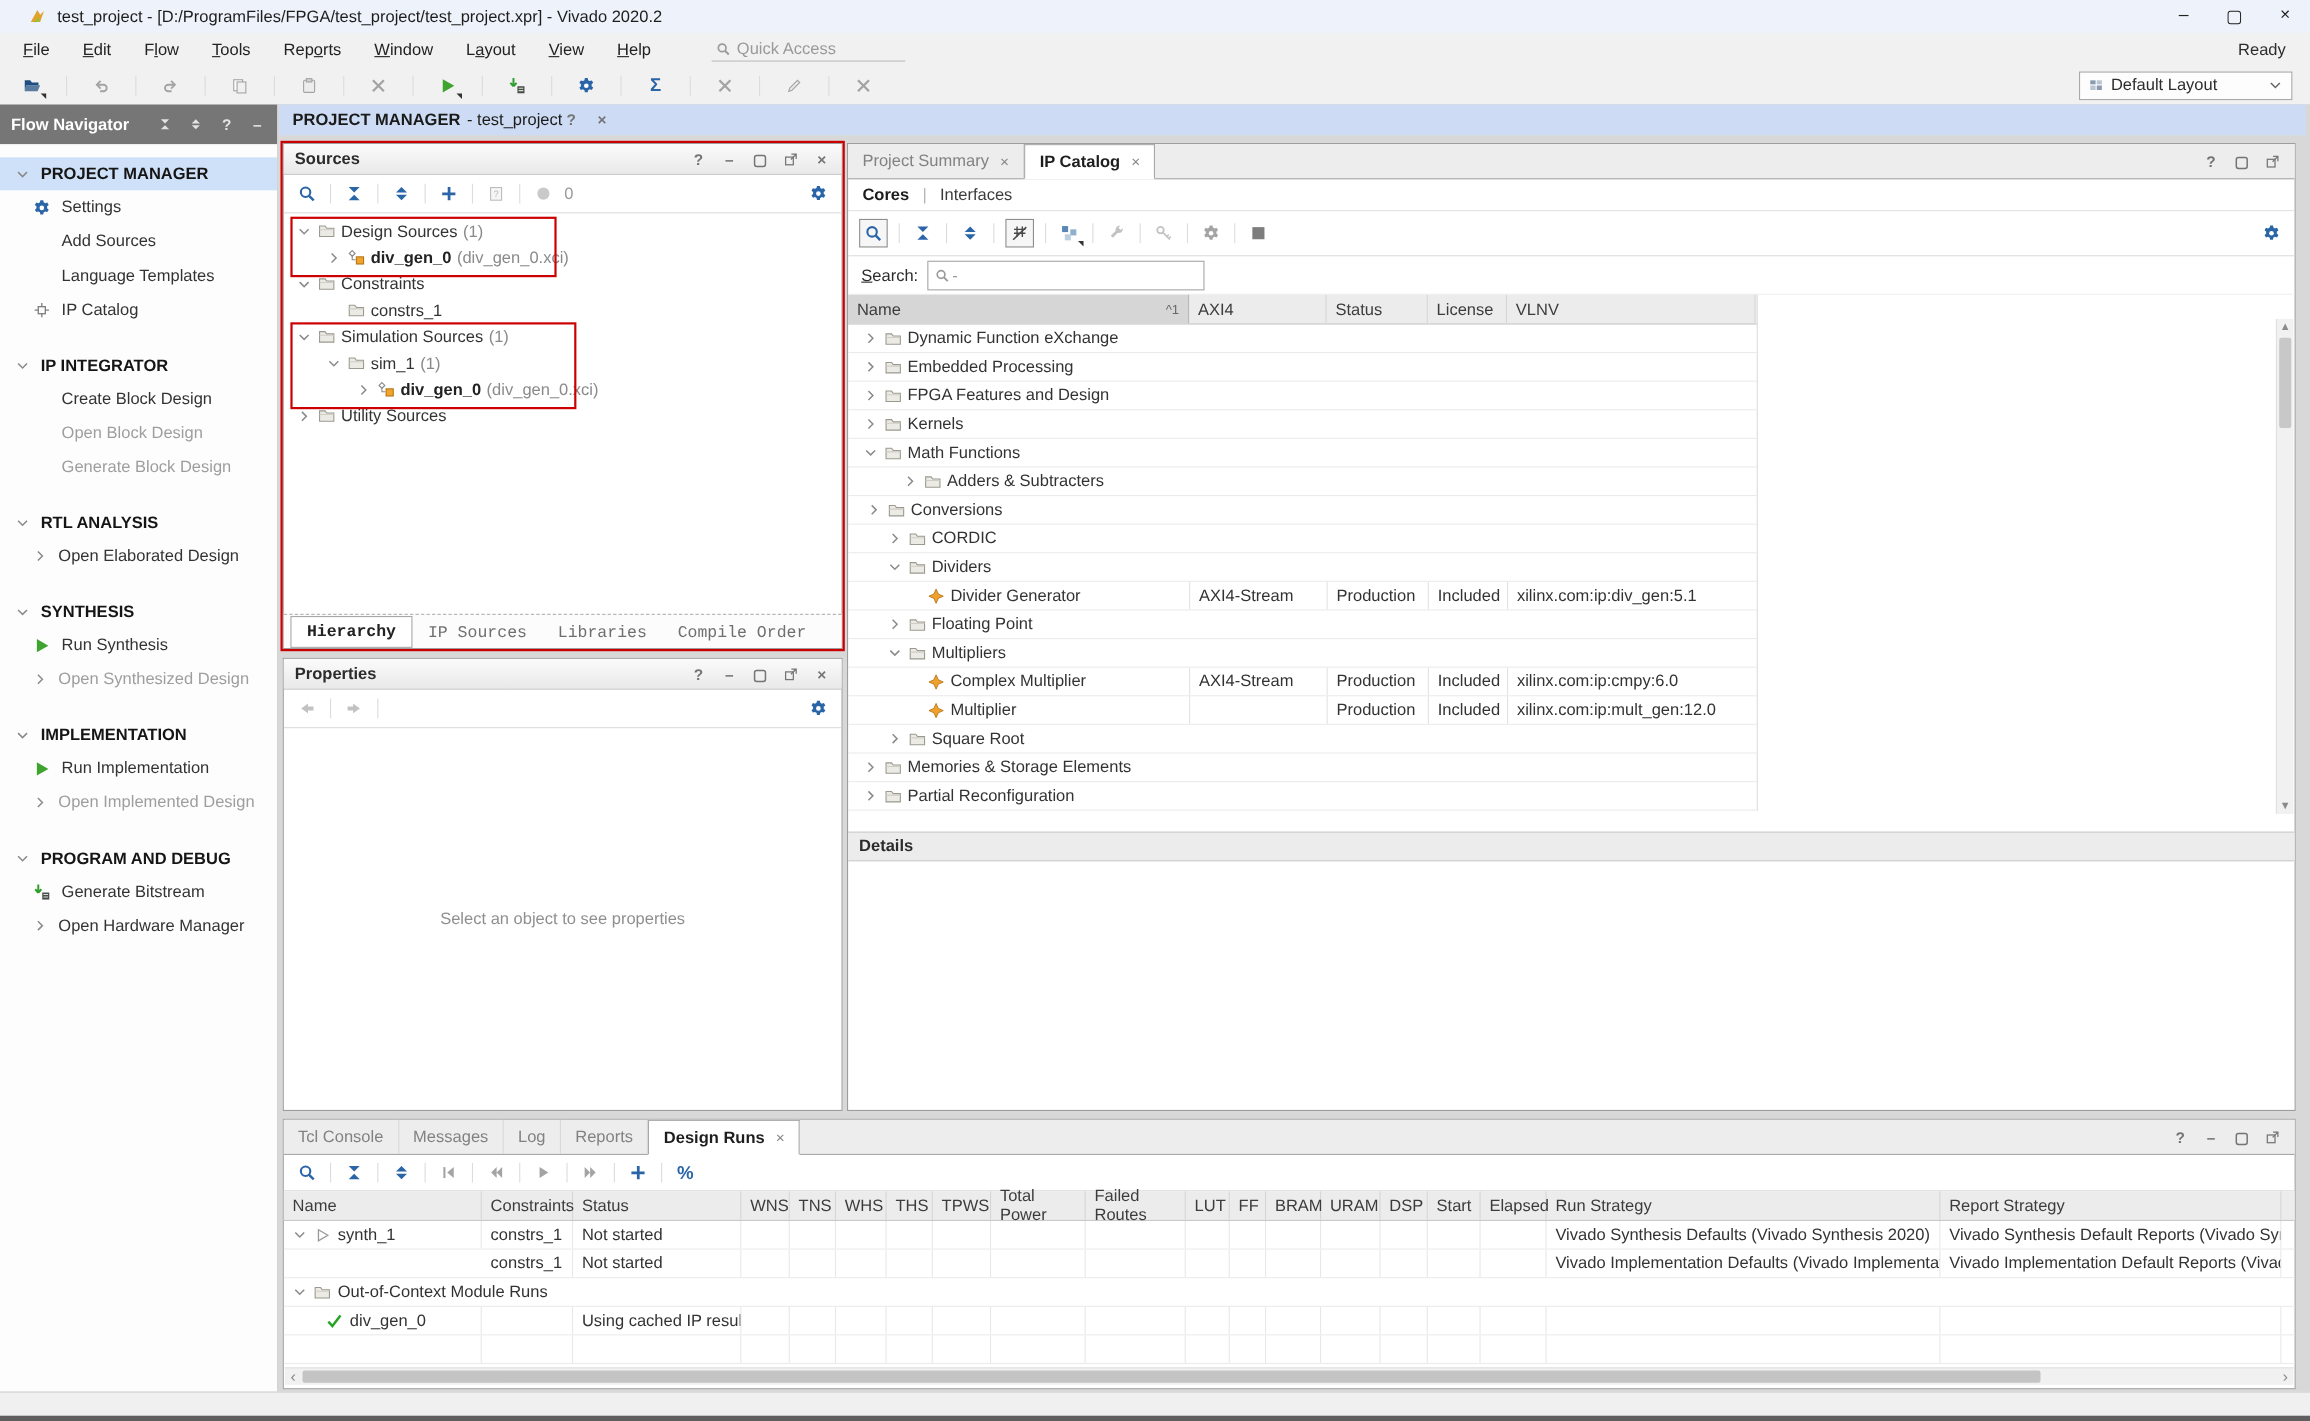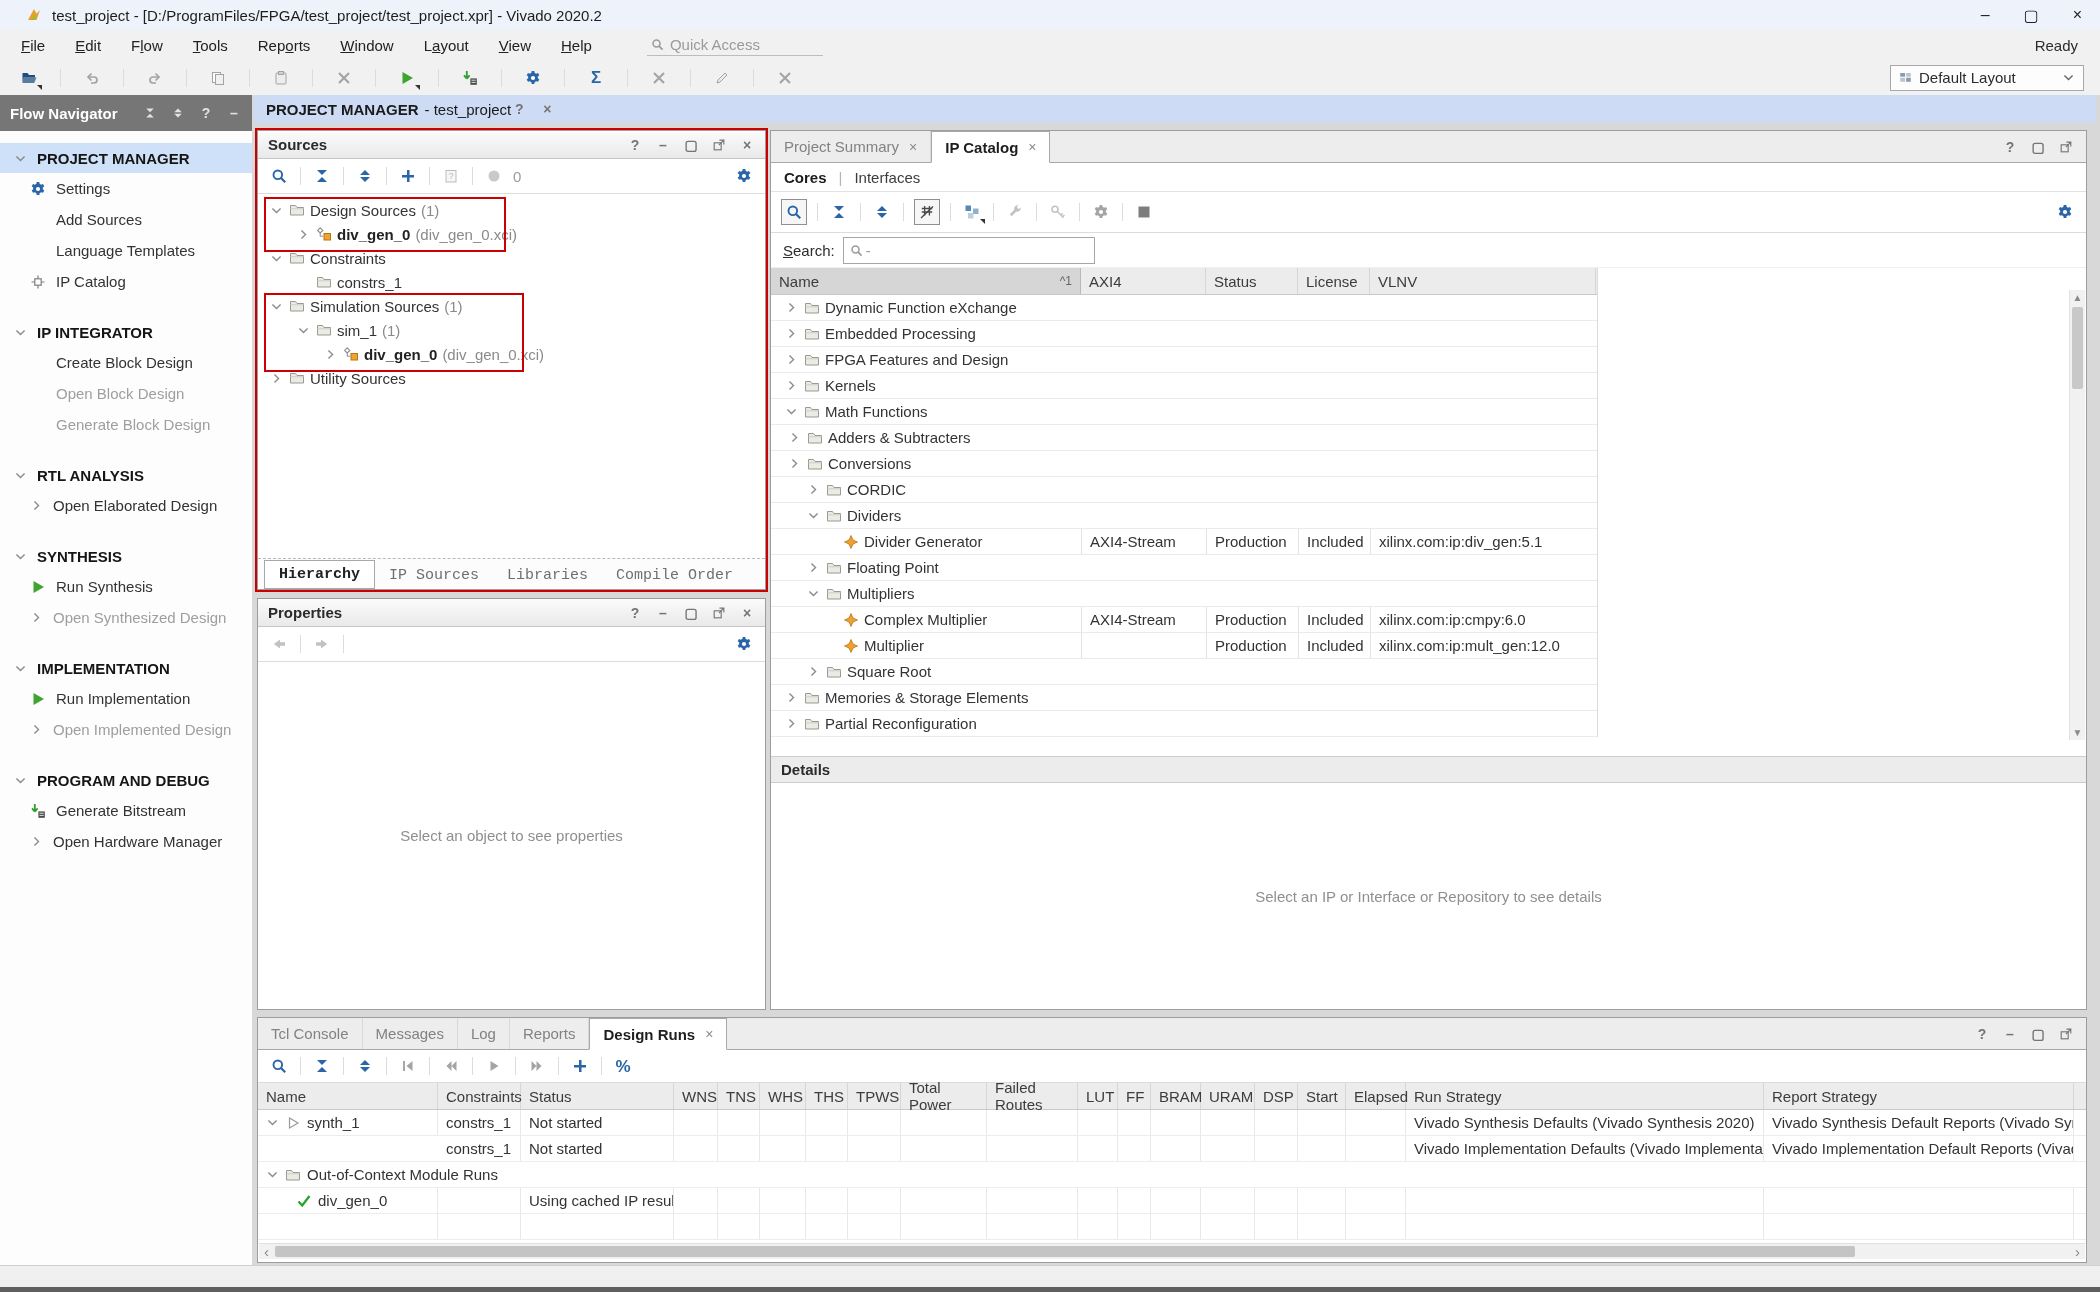--- a/index.html
+++ b/index.html
@@ -975,52 +975,52 @@
               <span class="ic">
                 <svg viewBox="0 0 16 16">
                   <path d="M1.5 3.5h5l1.5 2h6.5v7.5h-13z" fill="#eceae4" stroke="#9a9a90"></path>
                   <path d="M1.5 6.8h13" stroke="#cfcdc5"></path>
                 </svg>
               </span>
               <span>Math Functions</span>
             </div>
           </div>
           <div class="iprow">
+            <div class="ipname" style="width: 825px; padding-left: 48px;">
+              <span class="arrowslot">
+                <span class="ic ic12 t-chev">
+                  <svg viewBox="0 0 16 16">
+                    <path d="M5.5 3l5 5-5 5" fill="none" stroke="currentColor" stroke-width="1.7"></path>
+                  </svg>
+                </span>
+              </span>
+              <span class="ic">
+                <svg viewBox="0 0 16 16">
+                  <path d="M1.5 3.5h5l1.5 2h6.5v7.5h-13z" fill="#eceae4" stroke="#9a9a90"></path>
+                  <path d="M1.5 6.8h13" stroke="#cfcdc5"></path>
+                </svg>
+              </span>
+              <span>Adders &amp; Subtracters</span>
+            </div>
+          </div>
+          <div class="iprow">
             <div class="ipname" style="width: 825px; padding-left: 15px;">
               <span class="arrowslot">
                 <span class="ic ic12 t-chev">
                   <svg viewBox="0 0 16 16">
                     <path d="M5.5 3l5 5-5 5" fill="none" stroke="currentColor" stroke-width="1.7"></path>
                   </svg>
                 </span>
               </span>
               <span class="ic">
                 <svg viewBox="0 0 16 16">
                   <path d="M1.5 3.5h5l1.5 2h6.5v7.5h-13z" fill="#eceae4" stroke="#9a9a90"></path>
                   <path d="M1.5 6.8h13" stroke="#cfcdc5"></path>
                 </svg>
               </span>
-              <span>Adders &amp; Subtracters</span>
-            </div>
-          </div>
-          <div class="iprow">
-            <div class="ipname" style="width: 825px; padding-left: 15px;">
-              <span class="arrowslot">
-                <span class="ic ic12 t-chev">
-                  <svg viewBox="0 0 16 16">
-                    <path d="M5.5 3l5 5-5 5" fill="none" stroke="currentColor" stroke-width="1.7"></path>
-                  </svg>
-                </span>
-              </span>
-              <span class="ic">
-                <svg viewBox="0 0 16 16">
-                  <path d="M1.5 3.5h5l1.5 2h6.5v7.5h-13z" fill="#eceae4" stroke="#9a9a90"></path>
-                  <path d="M1.5 6.8h13" stroke="#cfcdc5"></path>
-                </svg>
-              </span>
               <span>Conversions</span>
             </div>
           </div>
           <div class="iprow">
             <div class="ipname" style="width: 825px; padding-left: 34px;">
               <span class="arrowslot">
                 <span class="ic ic12 t-chev">
                   <svg viewBox="0 0 16 16">
                     <path d="M5.5 3l5 5-5 5" fill="none" stroke="currentColor" stroke-width="1.7"></path>
                   </svg>
@@ -1182,23 +1182,20 @@
                   <path d="M1.5 6.8h13" stroke="#cfcdc5"></path>
                 </svg>
               </span>
               <span>Partial Reconfiguration</span>
             </div>
           </div>
         </div>
     </div>
     <div class="ip-fill"></div>
     <div class="details-bar">Details</div>
-    <div class="details-body">
-      <span class="placeholder">Select an IP or Interface or Repository to see details</span>
-    </div>
     <div class="vsb">
       <div class="arr" style="top:0;">▲</div>
       <div class="thumb"></div>
       <div class="arr" style="bottom:0;">▼</div>
     </div>
   </div>
 
   <div class="panel runs-panel">
     <div class="tabstrip">
       <div class="tabs" id="runs-tabs">

